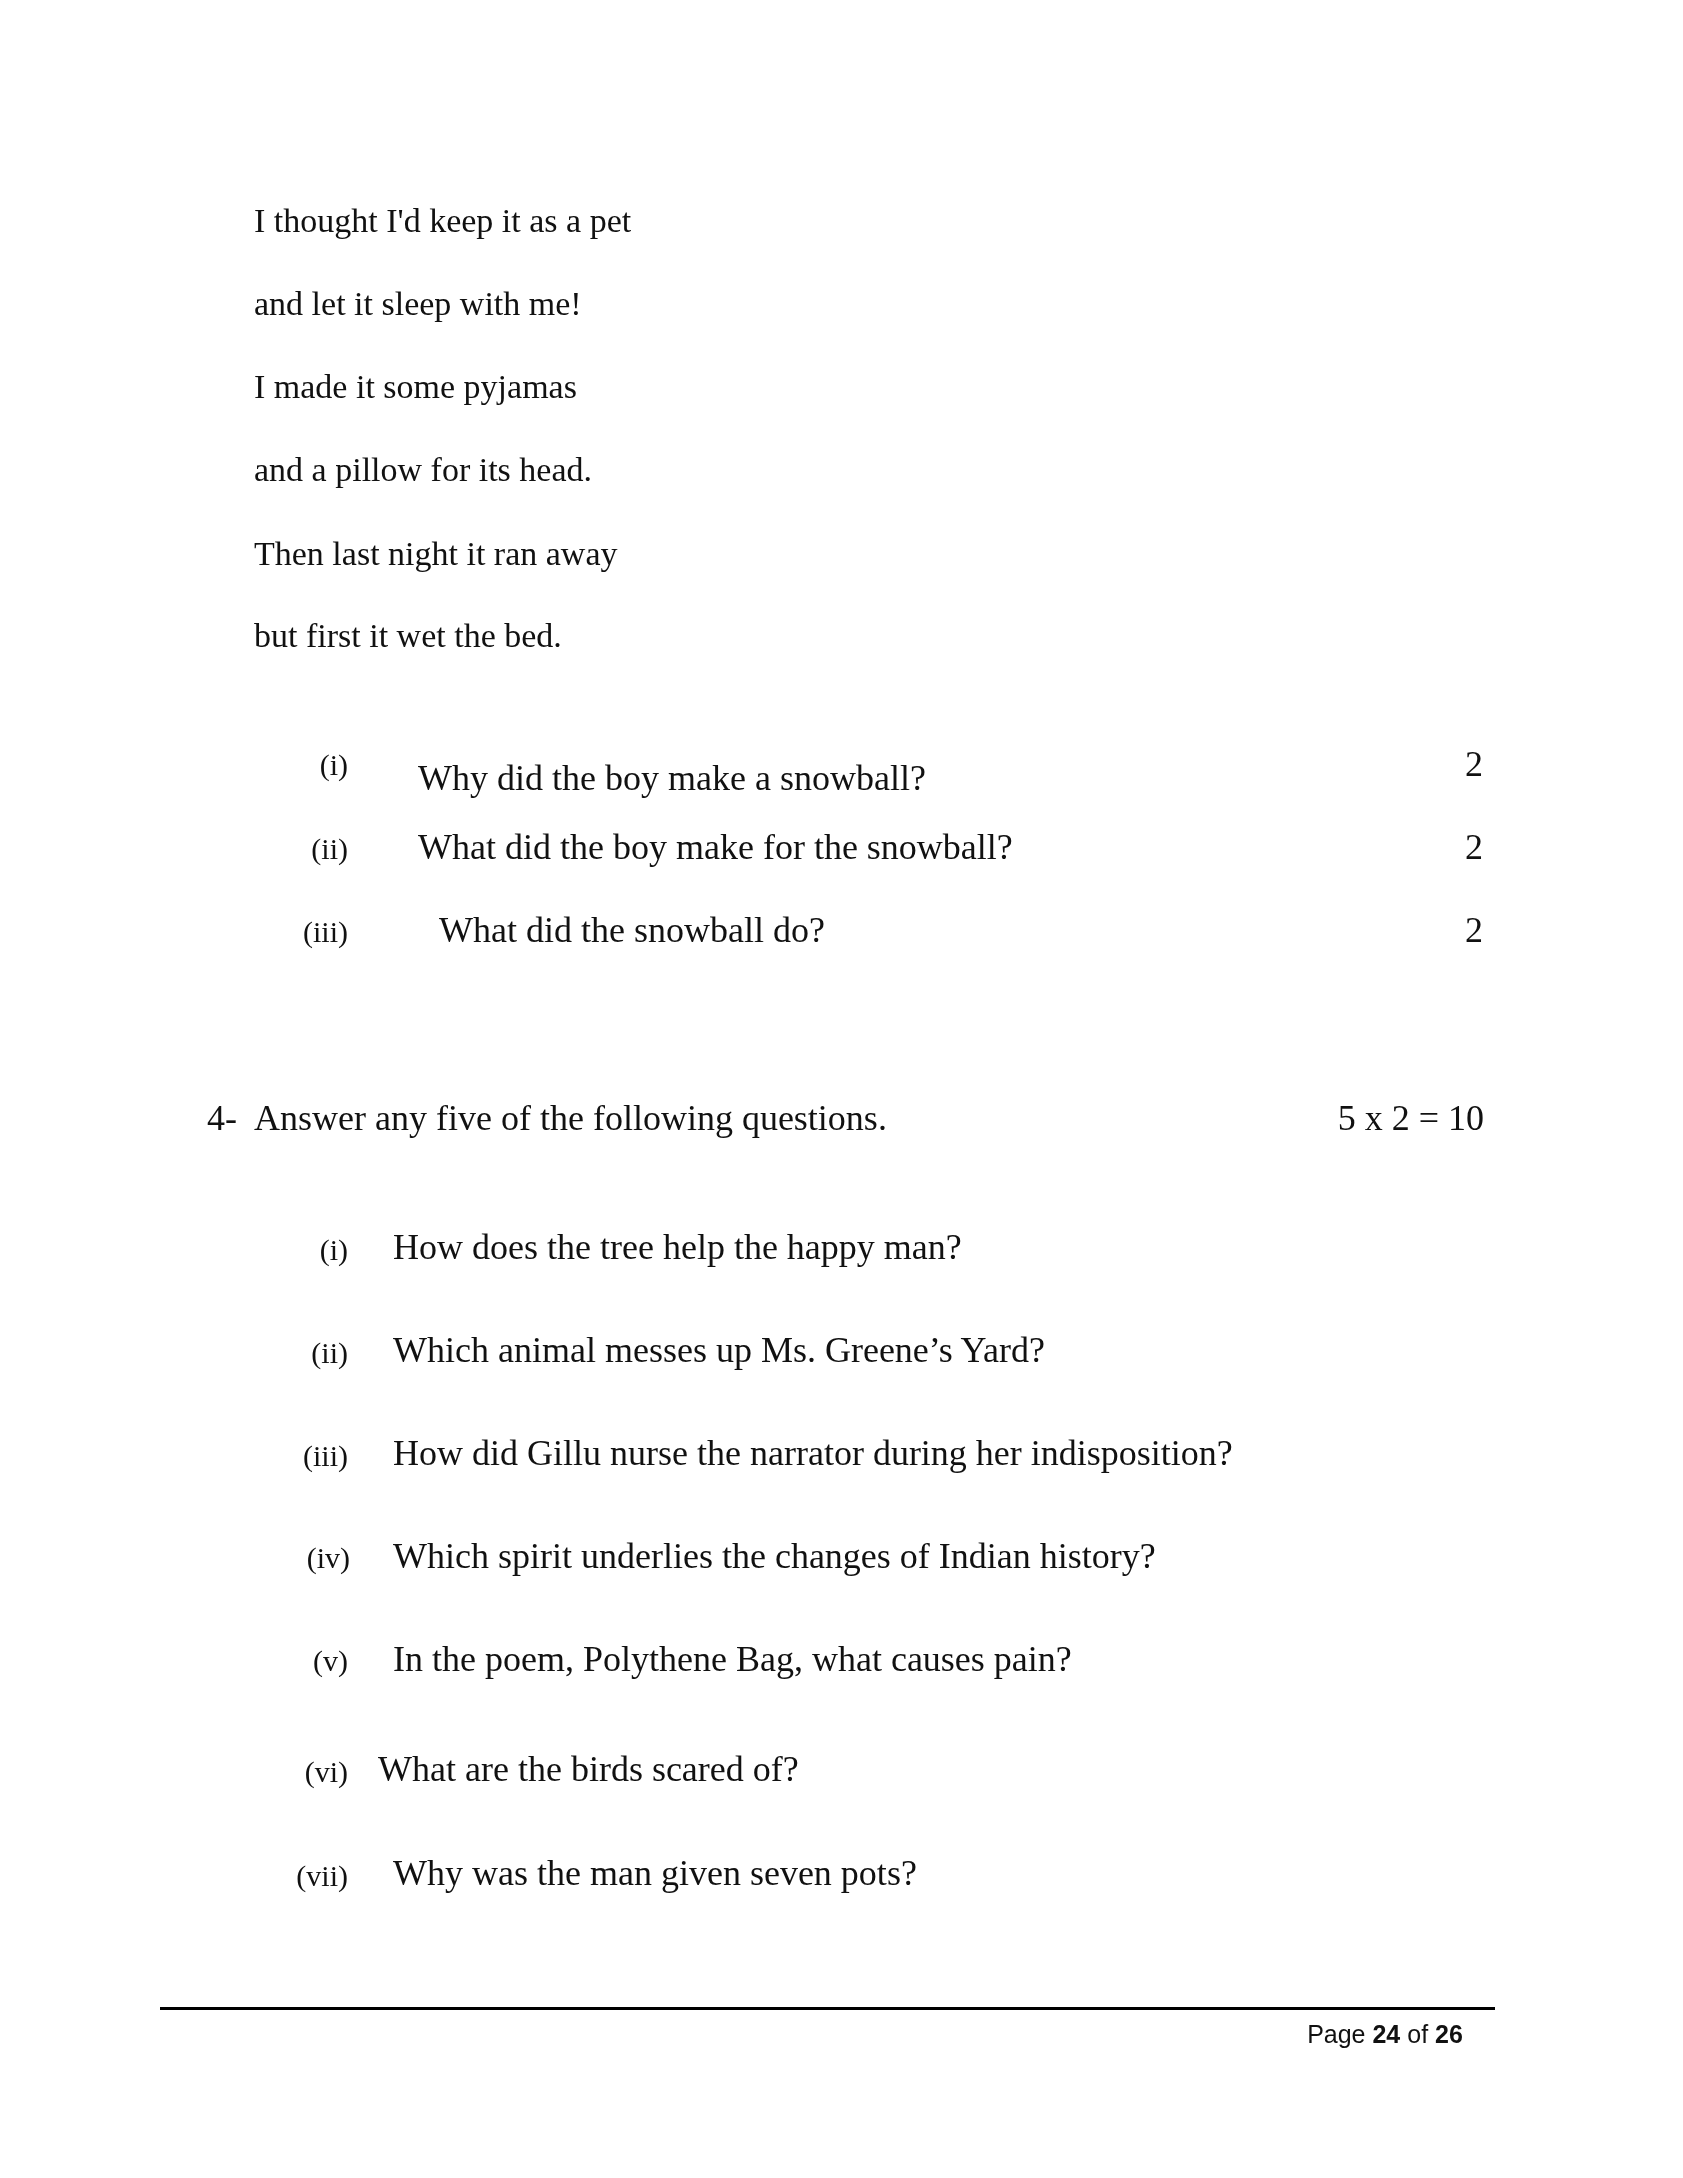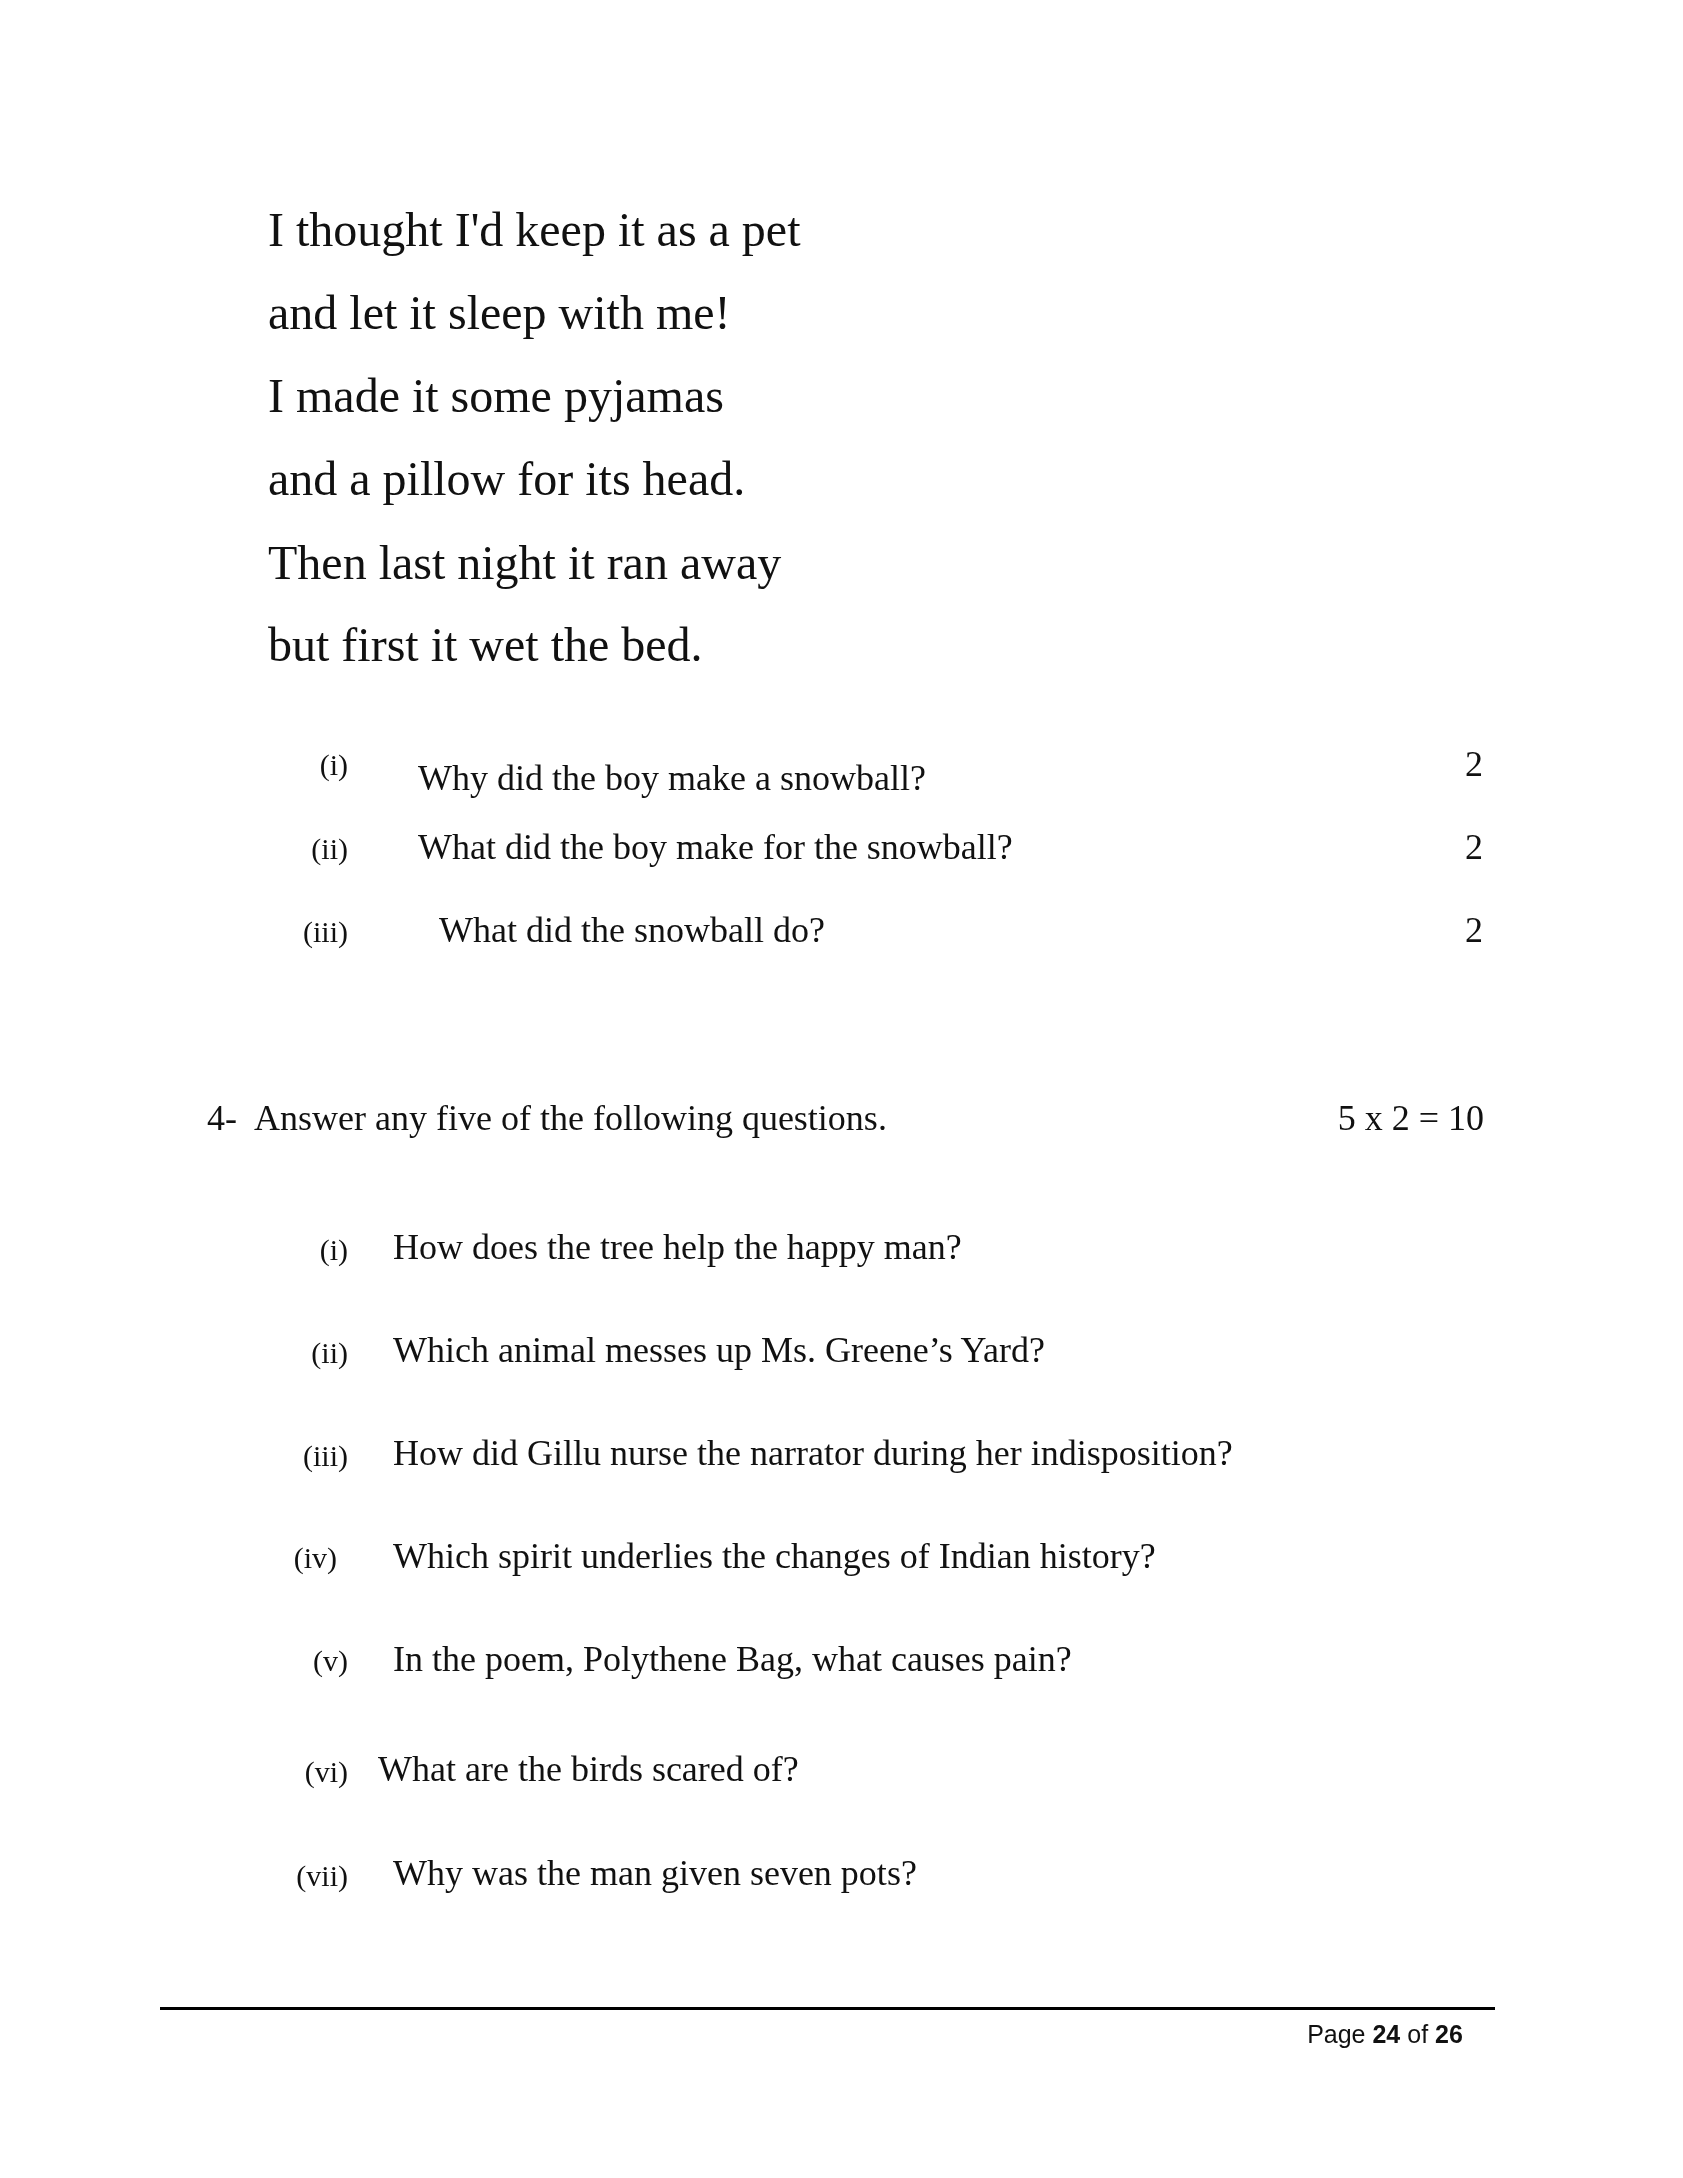--- a/index.html
+++ b/index.html
@@ -1,19 +1,19 @@
 <!DOCTYPE html>
 <html><head>
 <meta charset="utf-8">
 <style>
   html, body { margin: 0; padding: 0; background: #ffffff; }
   body { width: 1683px; height: 2178px; position: relative; overflow: hidden;
          font-family: "Liberation Serif", "DejaVu Serif", serif; color: #111; }
   .abs { position: absolute; white-space: nowrap; }
-  .poem-line { font-size: 48px; left: 268px; }
+  .poem-line { font-size: 34px; left: 254px; }
   .sub-num { font-size: 30px; text-align: right; width: 99px; }
   .sub-text { font-size: 36px; }
   .mark { font-size: 36px; text-align: right; }
   .q-head { font-size: 36px; }
   .rule { position: absolute; left: 160px; top: 2007px; width: 1335px; height: 3px; background: #000; }
   .footer { position: absolute; left: 1287px; top: 2020px; width: 196px; text-align: center;
             font-family: "Liberation Sans", "DejaVu Sans", sans-serif; font-size: 25px; color: #111; }
   .footer b { font-weight: bold; }
 </style>
 </head>
@@ -59,21 +59,21 @@
   </div>
   <div>
     <div class="abs sub-num" style="left:249px; top:1336px">(ii)</div>
     <div class="abs sub-text" style="left:393px; top:1329px">Which animal messes up Ms. Greene’s Yard?</div>
   </div>
   <div>
     <div class="abs sub-num" style="left:249px; top:1439px">(iii)</div>
     <div class="abs sub-text" style="left:393px; top:1432px">How did Gillu nurse the narrator during her indisposition?</div>
   </div>
   <div>
-    <div class="abs sub-num" style="left:238px; top:1541px">(iv)</div>
+    <div class="abs sub-num" style="left:251px; top:1541px">(iv)</div>
     <div class="abs sub-text" style="left:393px; top:1535px">Which spirit underlies the changes of Indian history?</div>
   </div>
   <div>
     <div class="abs sub-num" style="left:249px; top:1644px">(v)</div>
     <div class="abs sub-text" style="left:393px; top:1638px">In the poem, Polythene Bag, what causes pain?</div>
   </div>
   <div>
     <div class="abs sub-num" style="left:249px; top:1755px">(vi)</div>
     <div class="abs sub-text" style="left:378px; top:1748px">What are the birds scared of?</div>
   </div>

